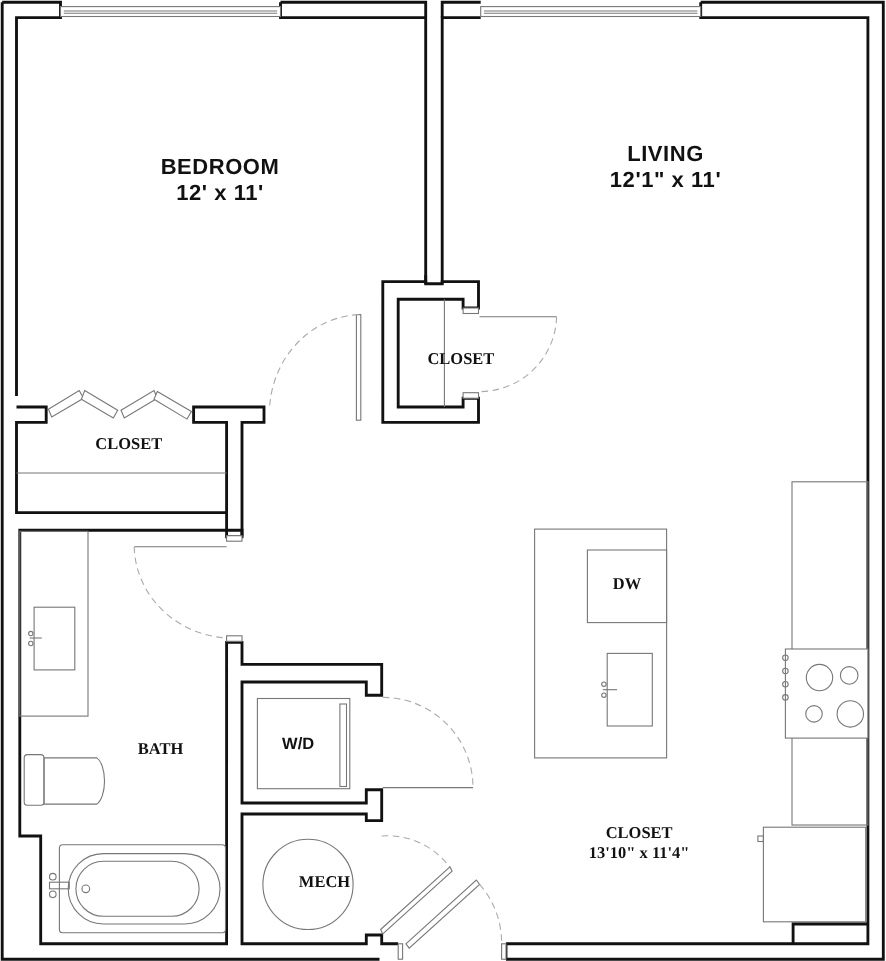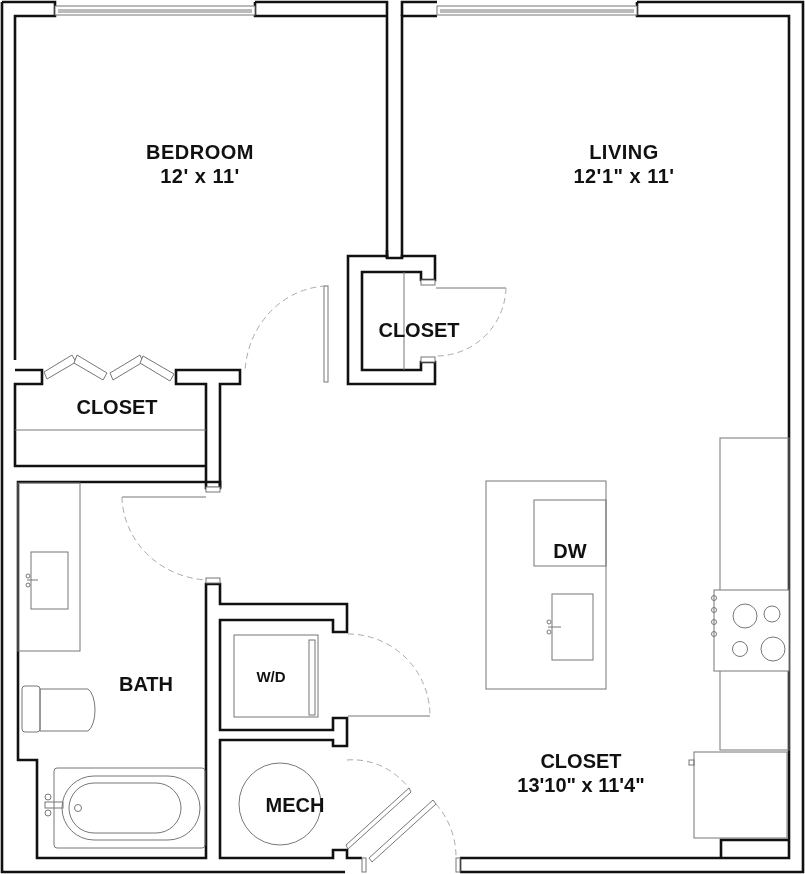--- a/index.html
+++ b/index.html
@@ -5,21 +5,21 @@
   html, body { margin: 0; padding: 0; background: #ffffff; }
   #plan-root { position: relative; width: 805px; height: 874px; overflow: hidden; background: #fff; }
   svg.plan { position: absolute; left: 0; top: 0; }
   .wall { fill: none; stroke: #111; stroke-width: 2.6; stroke-linejoin: miter; }
   .thin { fill: none; stroke: #777; stroke-width: 1; }
   .thinw { fill: #fff; stroke: #777; stroke-width: 1; }
   .swing { fill: none; stroke: #aaa; stroke-width: 1; stroke-dasharray: 6 4; }
   .win { fill: #fff; stroke: #777; stroke-width: 1; }
   .label { position: absolute; font-family: "Liberation Sans", sans-serif; font-weight: 700; color: #111; text-align: center; line-height: 1.2; white-space: nowrap; transform: translateX(-50%); }
   .lg { font-size: 20px; letter-spacing: 0.5px; }
-  .md { font-size: 20px; }
+  .md { font-size: 15px; font-family: Liberation Serif, serif; }
   .sm { font-size: 15px; }
 </style>
 </head>
 <body>
 
 <div id="plan-root">
   <svg class="plan" width="805" height="874" viewBox="0 0 805 874">
 
     <g>
       <path class="wall" d="M2 2 H55 V16 H15 V360"></path>
@@ -156,39 +156,39 @@
       <rect class="thin" x="694" y="752" width="93" height="86"></rect>
       <rect class="thin" x="689" y="760" width="5" height="5"></rect>
       <path class="wall" d="M721 858 V840 H789"></path>
     </g>
   </svg>
 
   <div class="label lg" style="left:200px; top:140px;">
     <div>BEDROOM</div>
     <div>12' x 11'</div>
   </div>
-  <div class="label lg" style="left:605px; top:140px;margin-left:19px;">
+  <div class="label lg" style="left:605px; top:128px;">
     <div>LIVING</div>
     <div>12'1" x 11'</div>
   </div>
   <div class="label md" style="left:117px; top:395px;">
     <span>CLOSET</span>
   </div>
   <div class="label md" style="left:419px; top:318px;">
     <span>CLOSET</span>
   </div>
   <div class="label md" style="left:146px; top:644px;margin-top:28px;">
     <span>BATH</span>
   </div>
   <div class="label sm" style="left:271px; top:668px;text-align:right;">
     <span>W/D</span>
   </div>
   <div class="label md" style="left:295px; top:793px;">
     <span>MECH</span>
   </div>
-  <div class="label md" style="left:570px; top:522px;margin-top:17px;">
+  <div class="label md" style="left:570px; top:522px;">
     <span>DW</span>
   </div>
   <div class="label md" style="left:581px; top:749px;">
     <div>CLOSET</div>
     <div>13'10" x 11'4"</div>
   </div>
 </div>
 
 </body></html>

